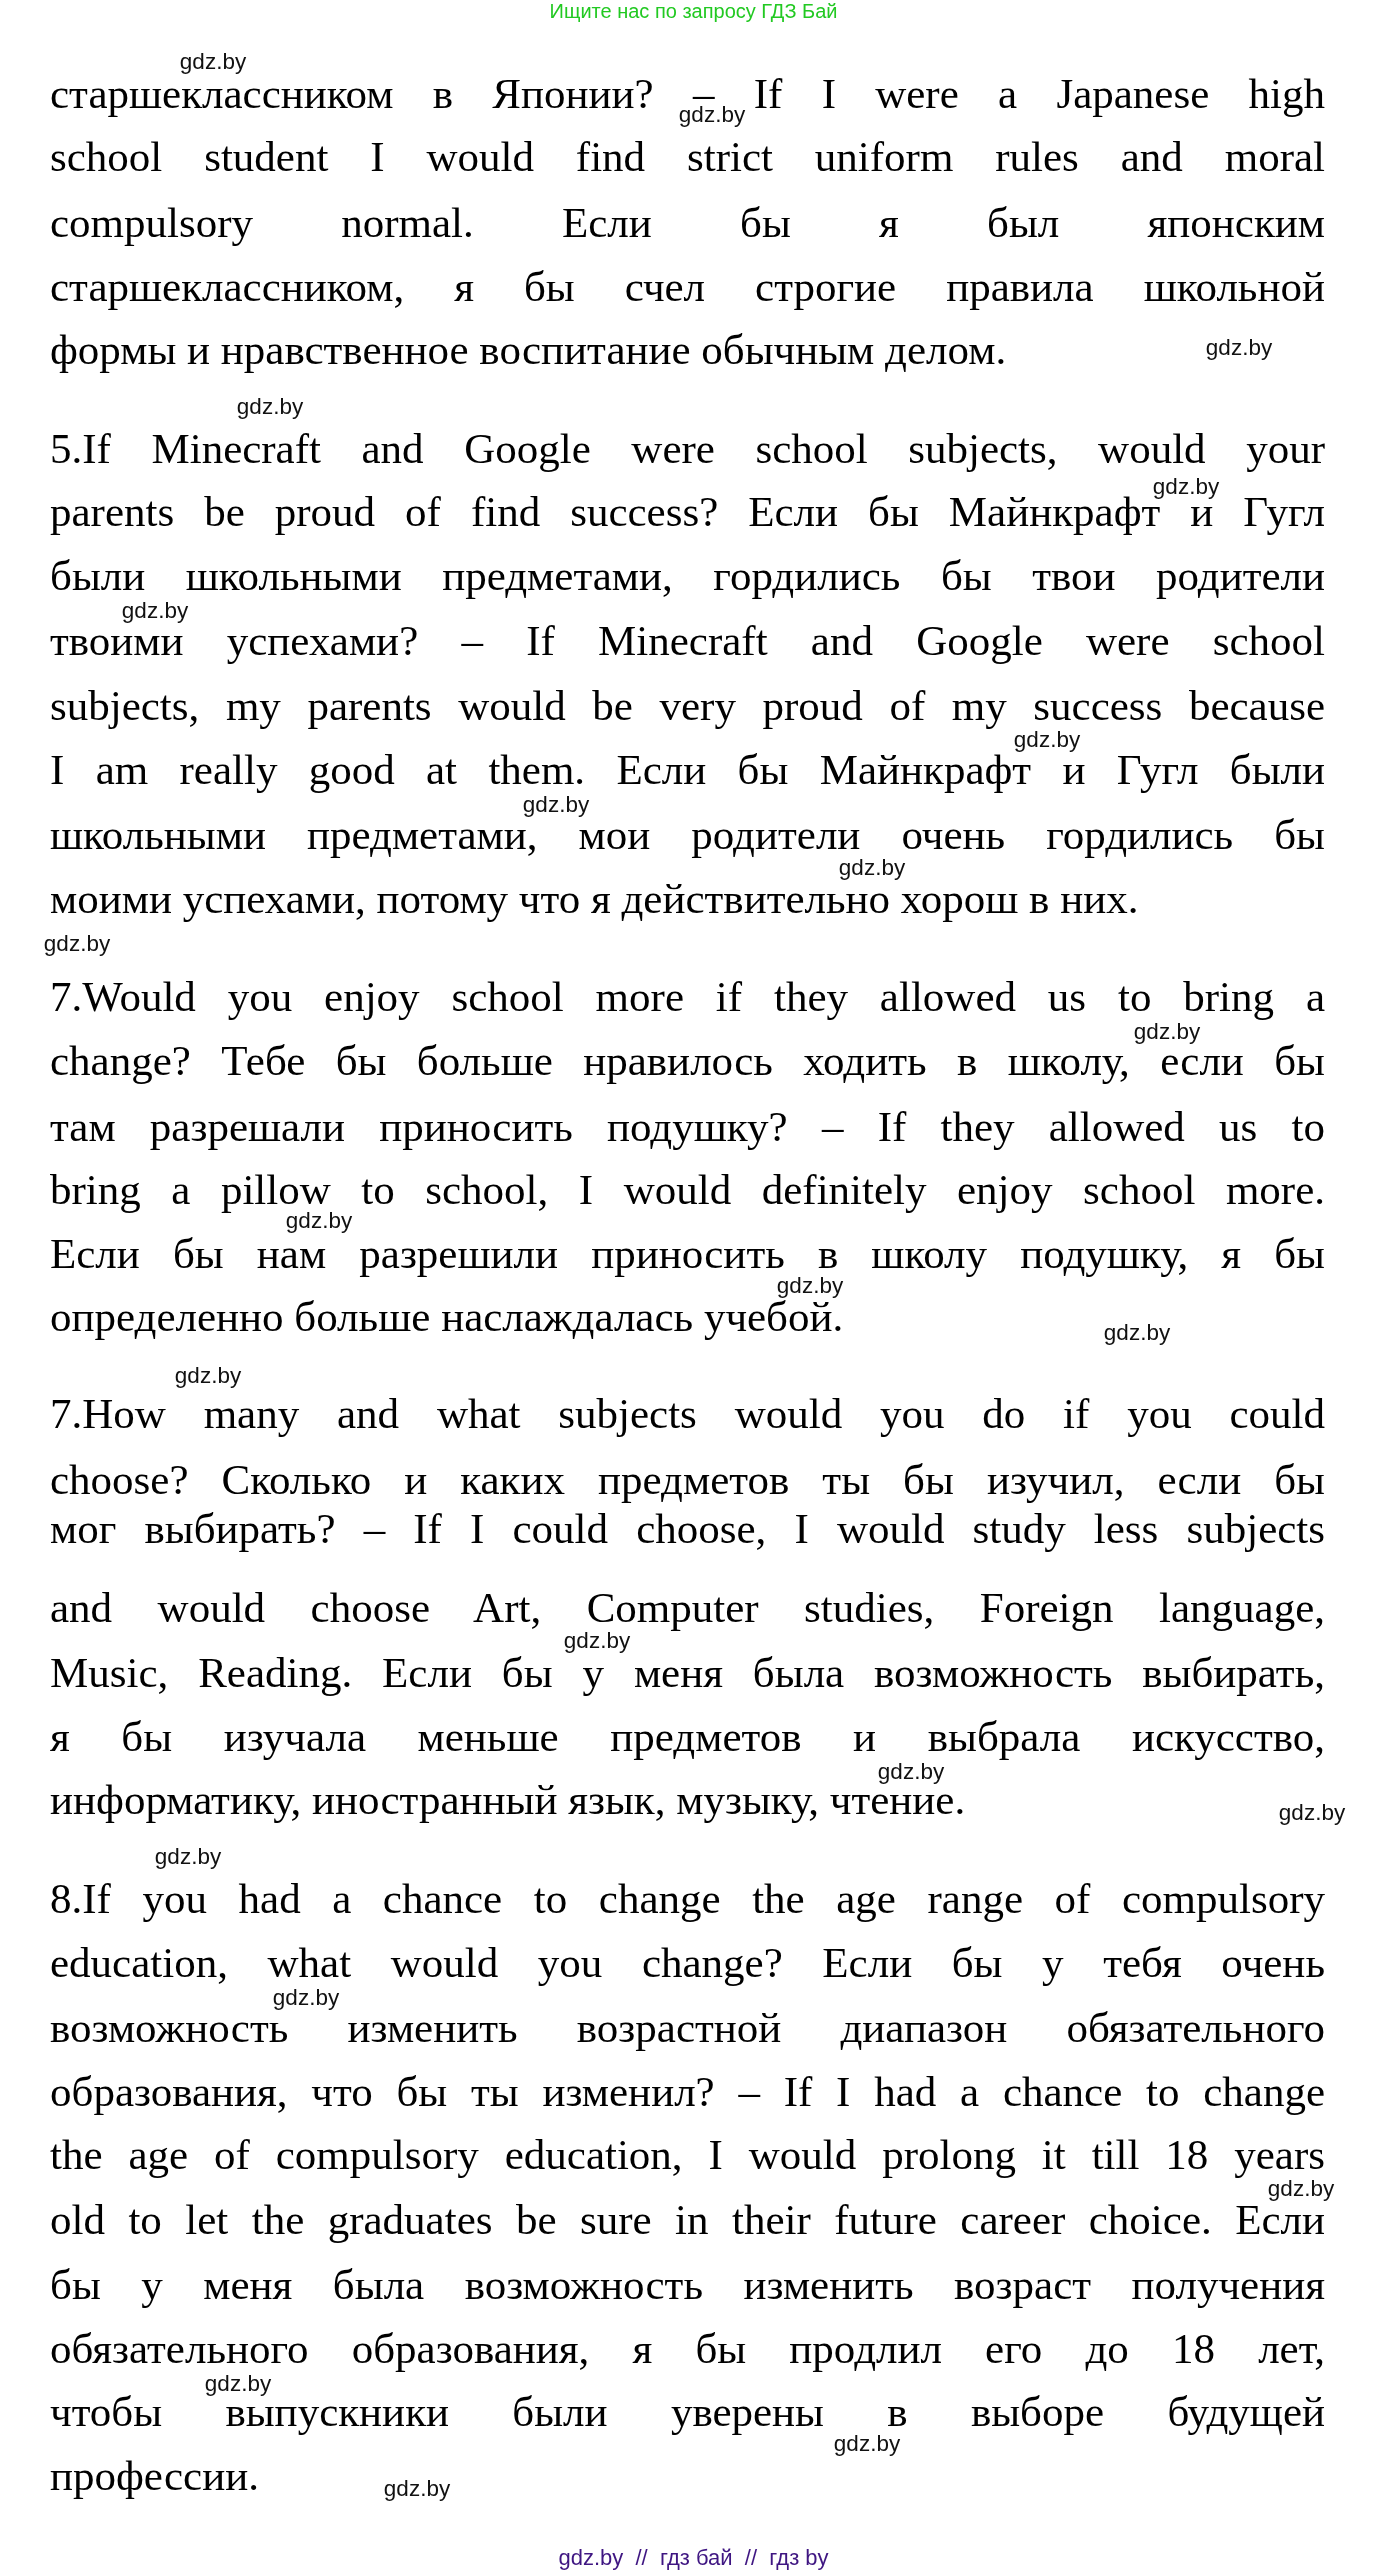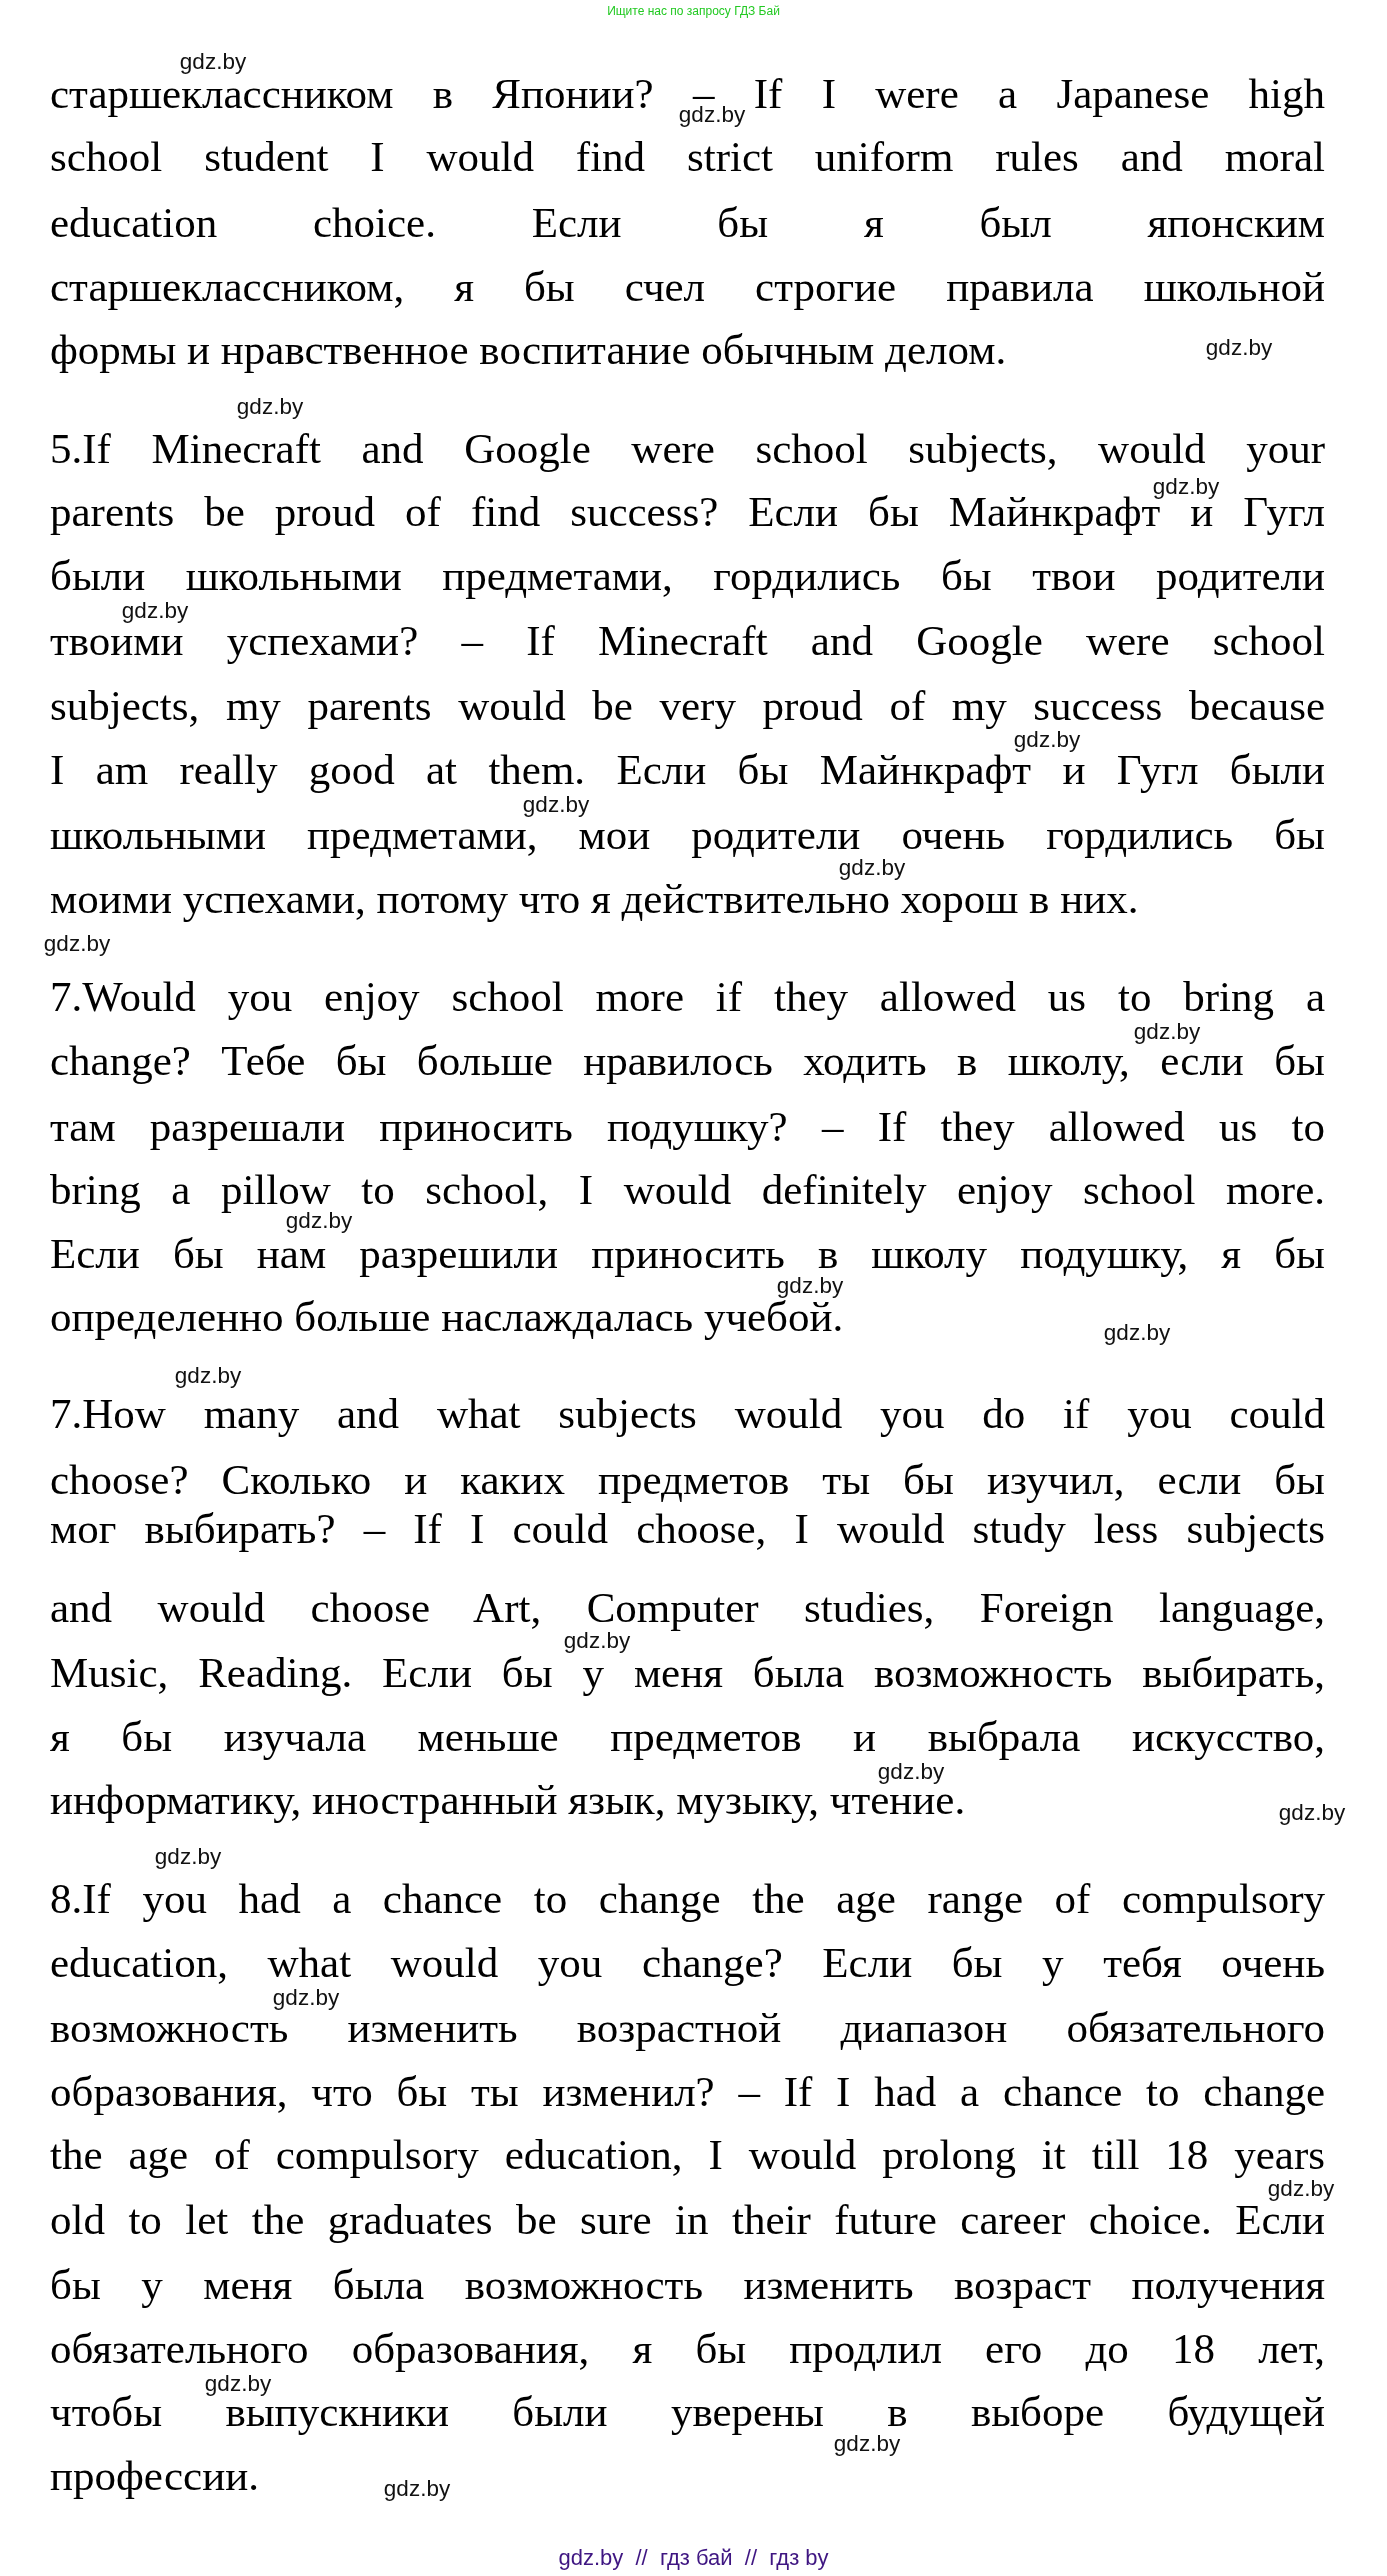--- a/index.html
+++ b/index.html
@@ -1,20 +1,20 @@
 <!DOCTYPE html>
 <html style="font-size:13.3px"><head>
 <meta charset="utf-8">
 <style>
   html, body { margin: 0; padding: 0; background: #ffffff; }
   body { width: 1387px; height: 2576px; position: relative; overflow: hidden; }
   .header {
     position: absolute; left: 0; top: 0; width: 1387px; height: 25px;
     text-align: center; font-family: "Liberation Sans", sans-serif;
-    font-size: 12px; line-height: 23px; color: #22c922;
+    font-size: 20px; line-height: 23px; color: #22c922;
   }
   .footer {
     position: absolute; left: 0; top: 2544px; width: 1387px; height: 28px;
     text-align: center; font-family: "Liberation Sans", sans-serif;
     font-size: 22px; line-height: 28px; color: #3f1682; white-space: pre;
   }
   .line {
     position: absolute; left: 50px; width: 1275px; height: 64px;
     font-family: "Liberation Serif", serif; font-size: 43px; line-height: 64px;
     color: #000; white-space: nowrap; text-align: justify; text-align-last: justify;
@@ -27,21 +27,21 @@
   }
 </style>
 </head>
 <body>
 
 <div class="header">Ищите нас по запросу ГДЗ Бай</div>
 
 <div>
   <div class="line" style="top:62px">старшеклассником в Японии? – If I were a Japanese high</div>
   <div class="line" style="top:125px">school student I would find strict uniform rules and moral</div>
-  <div class="line" style="top:191px">education choice. Если бы я был японским</div>
+  <div class="line" style="top:191px">compulsory normal. Если бы я был японским</div>
   <div class="line" style="top:255px">старшеклассником, я бы счел строгие правила школьной</div>
   <div class="line last" style="top:318px">формы и нравственное воспитание обычным делом.</div>
 </div>
 
 <div>
   <div class="line" style="top:417px">5.If Minecraft and Google were school subjects, would your</div>
   <div class="line" style="top:480px">parents be proud of find success? Если бы Майнкрафт и Гугл</div>
   <div class="line" style="top:544px">были школьными предметами, гордились бы твои родители</div>
   <div class="line" style="top:609px">твоими успехами? – If Minecraft and Google were school</div>
   <div class="line" style="top:674px">subjects, my parents would be very proud of my success because</div>

